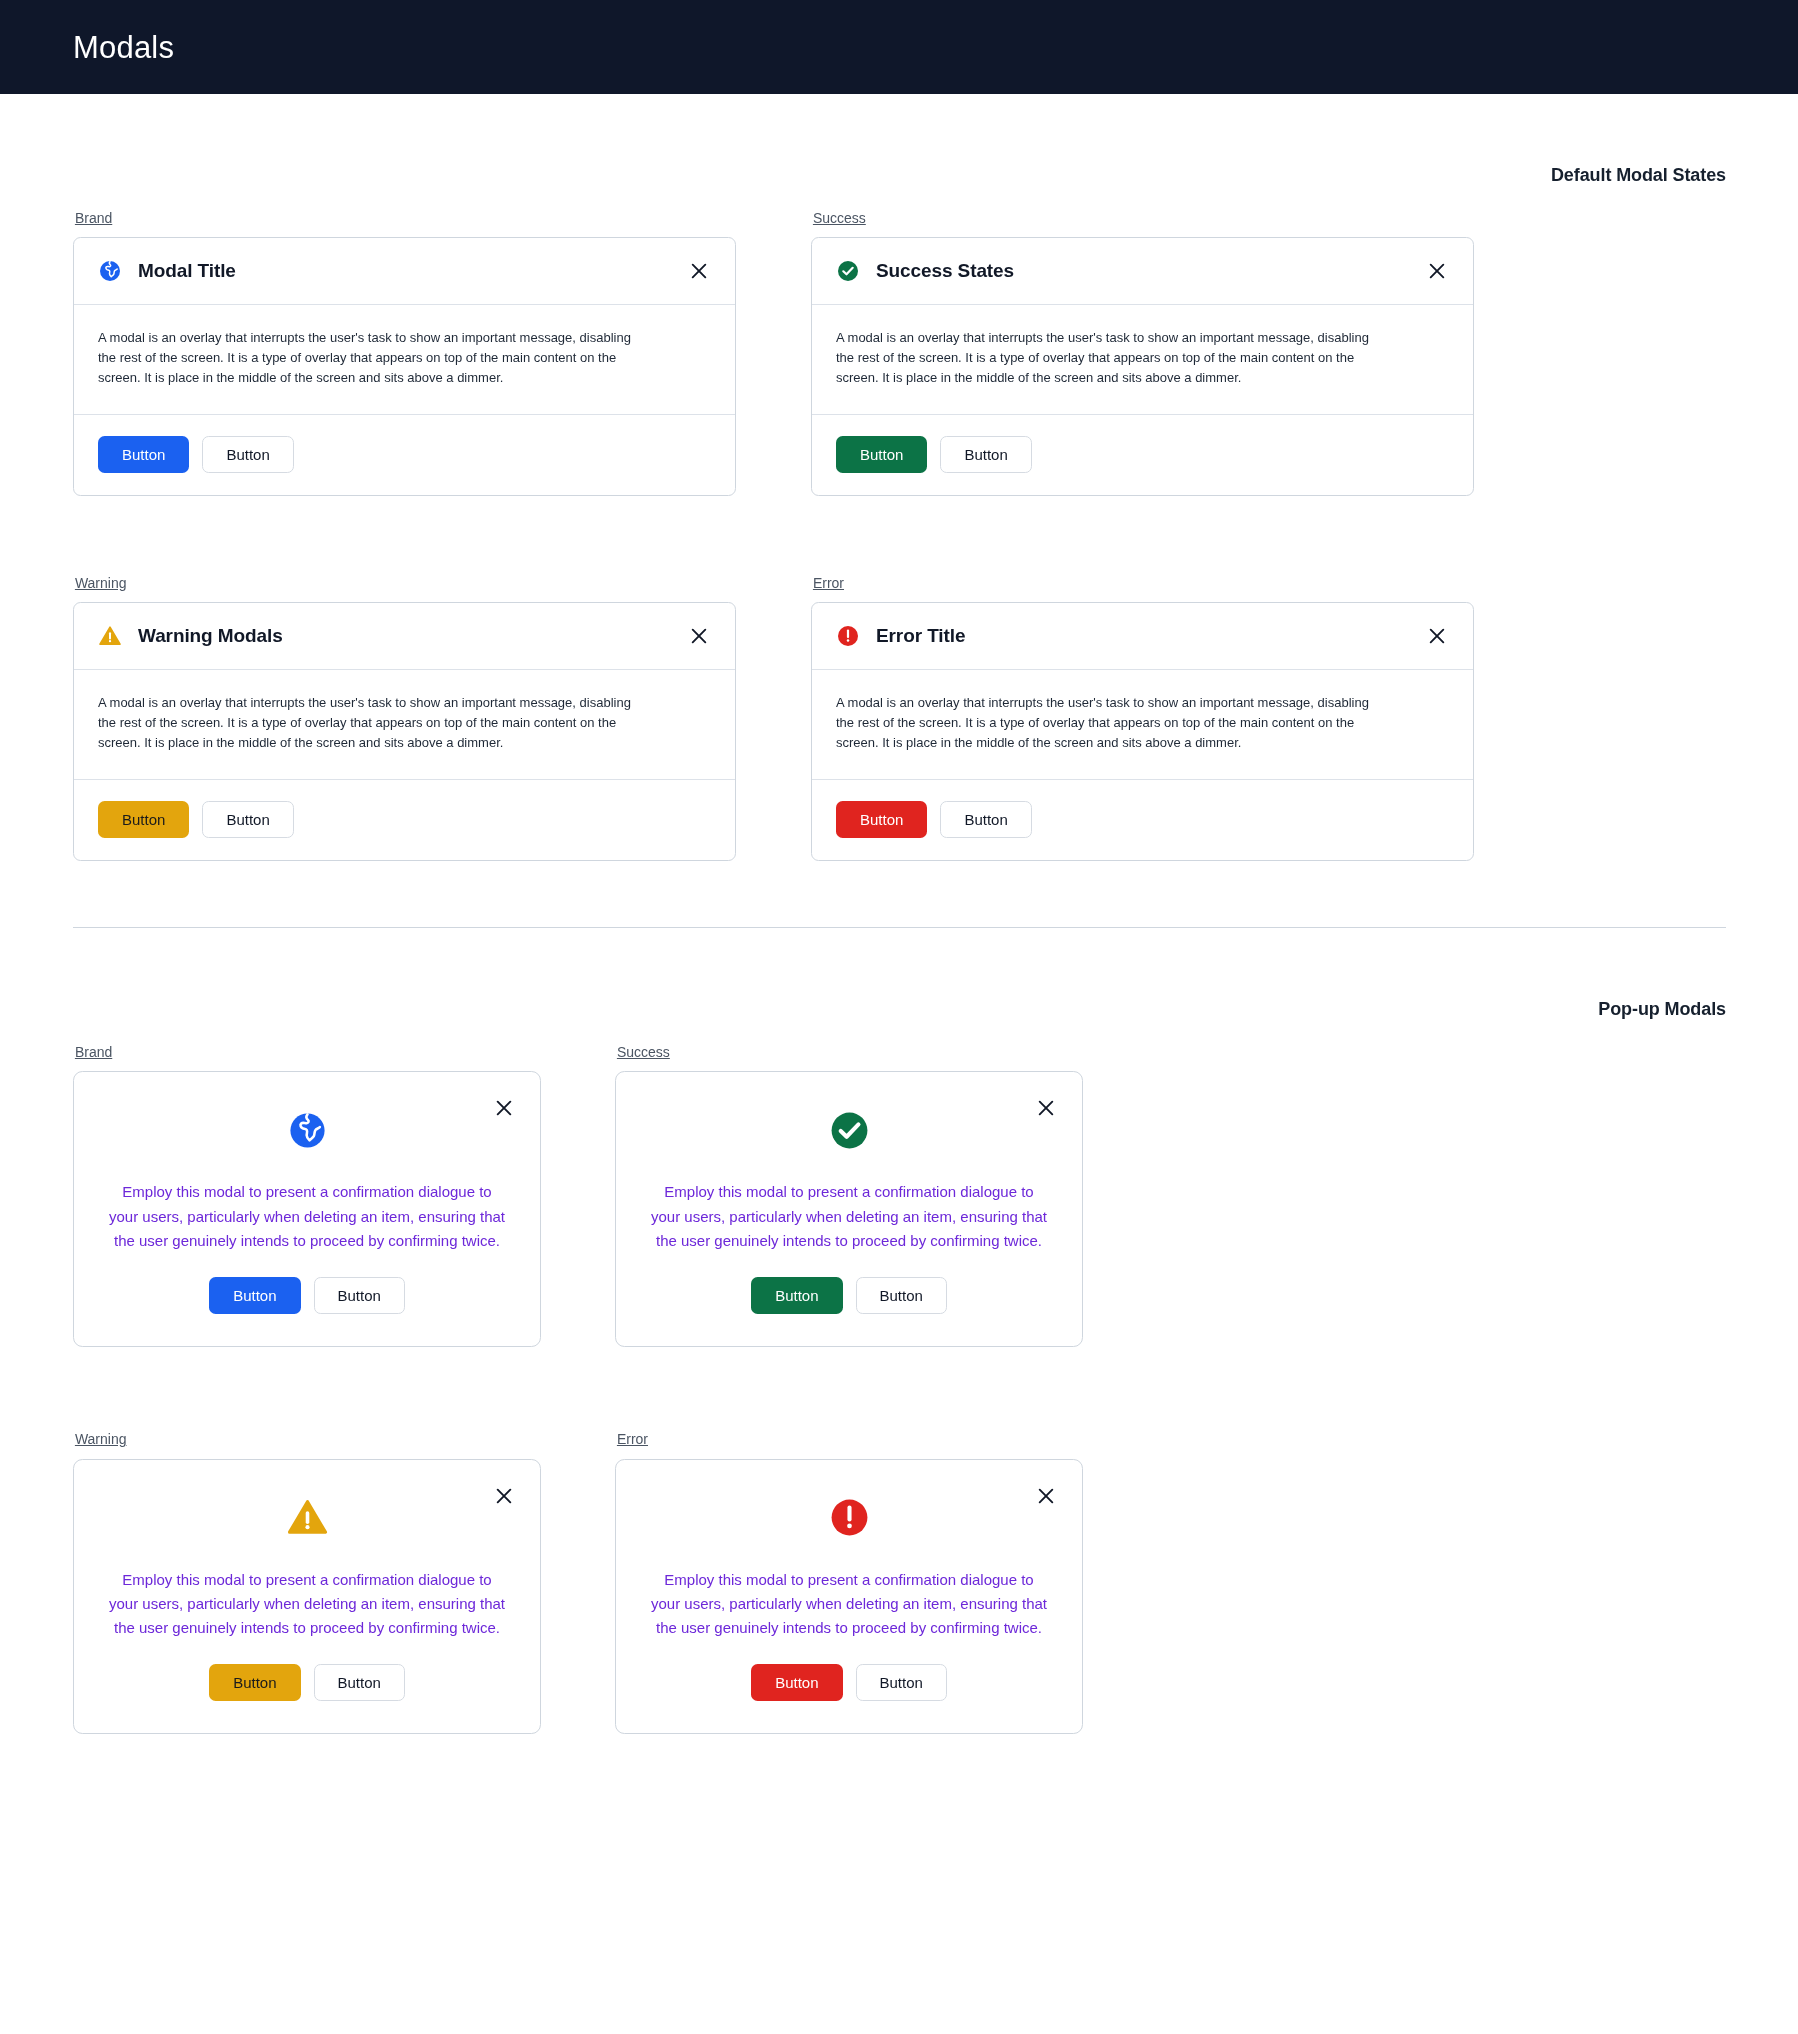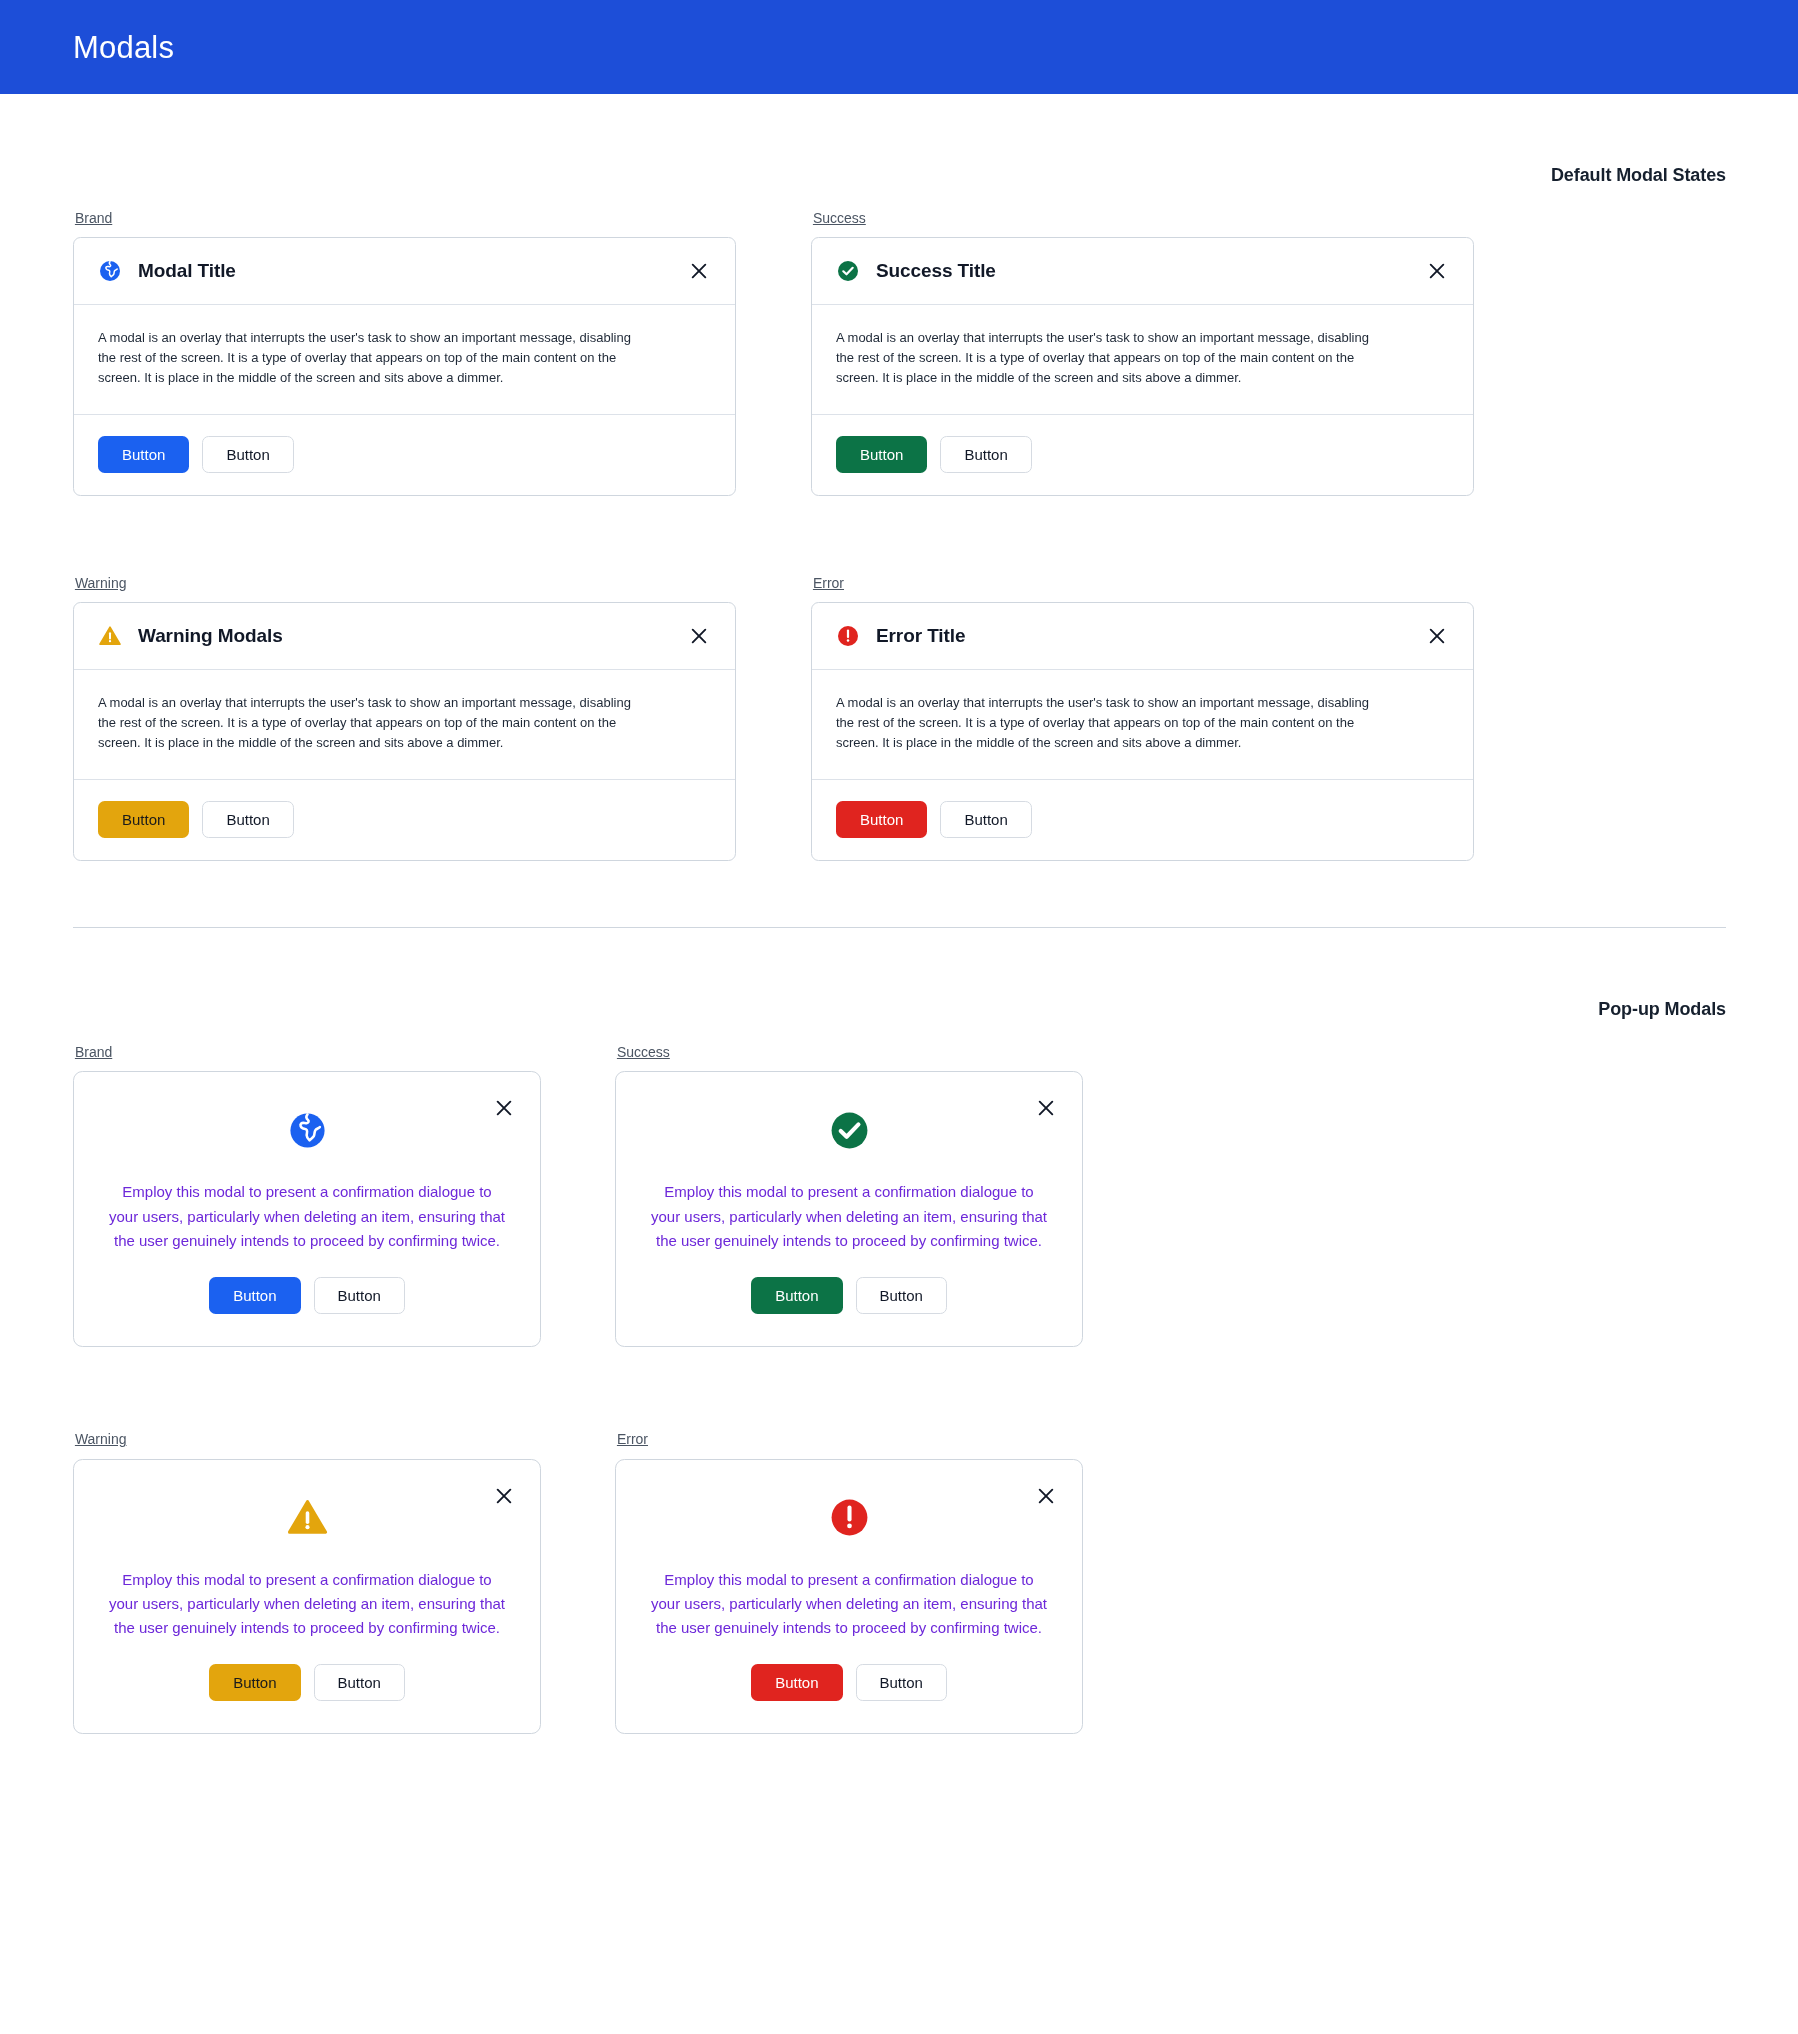--- a/index.html
+++ b/index.html
@@ -11,21 +11,21 @@
     width: 1799px;
     height: 2035px;
     font-family: "Liberation Sans", sans-serif;
     color: #111827;
     -webkit-font-smoothing: antialiased;
   }
 
   
   .appbar {
     height: 94px;
-    background: #1d4ed8;
+    background: #0f172a;
     display: flex;
     align-items: center;
     padding: 0 0 0 73px;
     box-sizing: border-box;
   }
   .appbar-title {
     color: #ffffff;
     font-size: 31px;
     line-height: 1;
     font-weight: 400;
@@ -257,21 +257,21 @@
         <div class="cell-label">Success</div>
         <div class="modal">
           <div class="modal-header">
             <div class="modal-header-left">
               <span class="icon-wrap">
                 <svg width="24" height="24" viewBox="0 0 24 24">
                   <circle cx="12" cy="12" r="10" fill="#0c7346"></circle>
                   <path d="M7.3 12.3 L10.5 15.3 L16.7 8.8" fill="none" stroke="#ffffff" stroke-width="2.2" stroke-linecap="round" stroke-linejoin="round"></path>
                 </svg>
               </span>
-              <span class="modal-title">Success Title</span>
+              <span class="modal-title">Success States</span>
             </div>
             <button class="close-btn">
               <svg width="18" height="18" viewBox="0 0 20 20">
                   <path d="M3 3 L17 17 M17 3 L3 17" stroke="#111827" stroke-width="2.1" stroke-linecap="round"></path>
                 </svg>
             </button>
           </div>
           <div class="modal-body">
             <p>A modal is an overlay that interrupts the user's task to show an important message, disabling the rest of the screen. It is a type of overlay that appears on top of the main content on the screen. It is place in the middle of the screen and sits above a dimmer.</p>
           </div>

